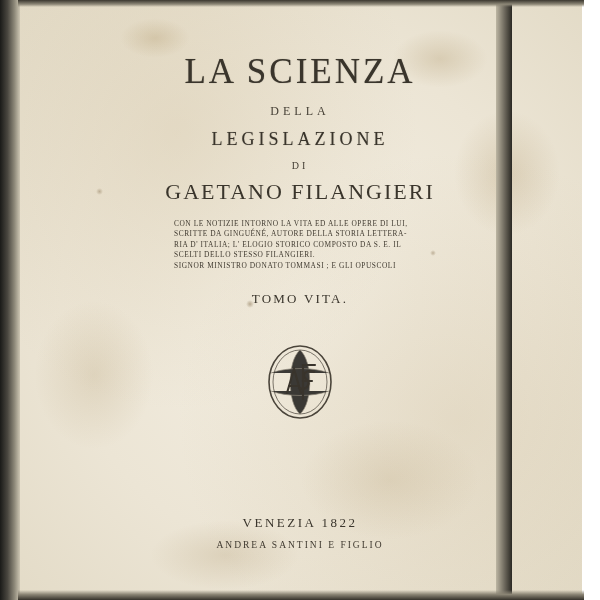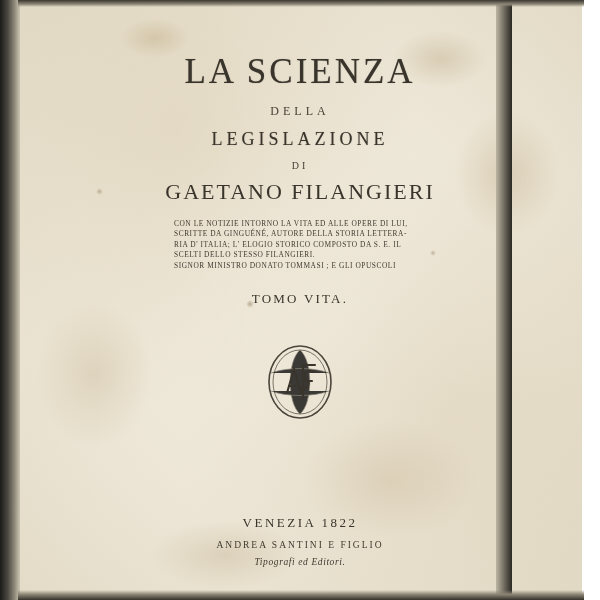--- a/index.html
+++ b/index.html
@@ -209,21 +209,20 @@
           <path d="M46 22 L46 56"></path>
           <path d="M46 22 L58 22"></path>
           <path d="M46 38 L55 38"></path>
         </g>
       </svg>
     </div>
 
     <div class="imprint">
       <div class="city">VENEZIA 1822</div>
       <div class="printer">ANDREA SANTINI E FIGLIO</div>
-      <div class="role">Tipografi ed Editori.</div>
     </div>
 
   </div>
 
   <div class="gutter-left"></div>
   <div class="gutter-right"></div>
   <div class="edge-top"></div>
   <div class="edge-bottom"></div>
 
 </div>

